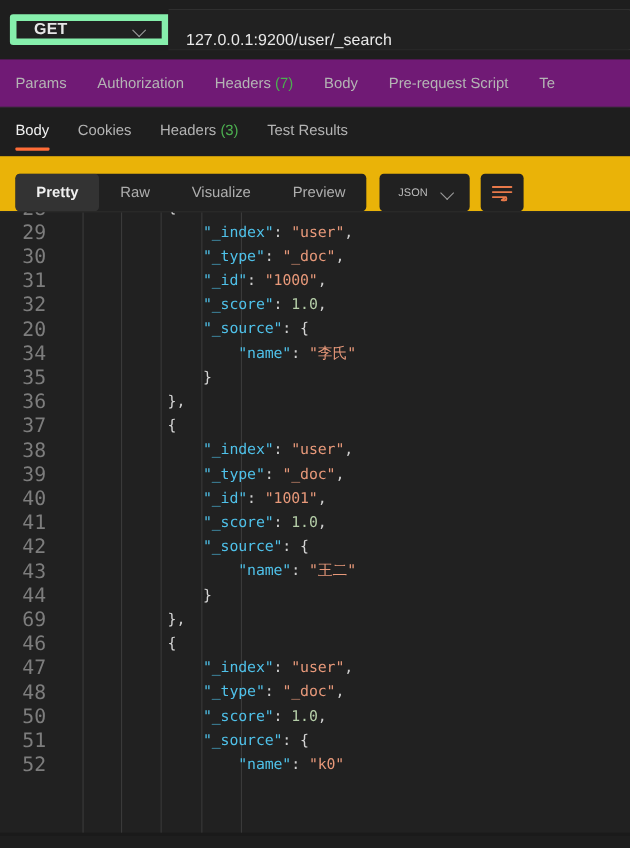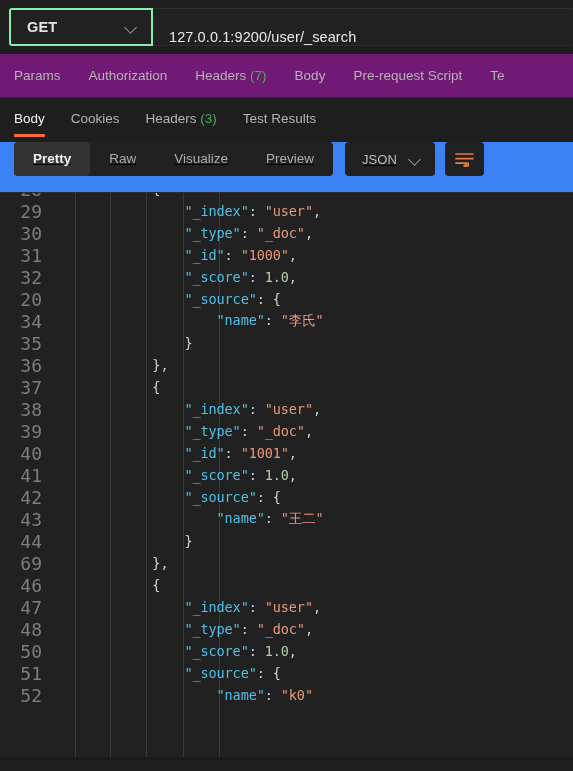--- a/index.html
+++ b/index.html
@@ -16,22 +16,22 @@
   
   .url-bar {
     height: 54px;
     background: #1e1e1e;
     display: flex;
     align-items: center;
     padding: 0 0 0 9px;
   }
   .method-box {
     width: 144px;
-    height: 38px;
-    border: 2px solid #86efac;
+    height: 28px;
+    border: 6px solid #86efac;
     border-radius: 3px 0 0 3px;
     background: #212121;
     display: flex;
     align-items: center;
     justify-content: space-between;
     padding: 0 14px 0 16px;
     flex: 0 0 auto;
   }
   .method-label {
     font-size: 14.5px;
@@ -116,25 +116,24 @@
     left: 0; right: 0; bottom: 0;
     height: 3px;
     background: #ff6c37;
     border-radius: 1px;
   }
 
   
   .fmt-bar {
     height: 50px;
     display: flex;
-    align-items: flex-start;
+    align-items: flex-end;
     padding: 0 14px;
     gap: 0;
-    background: #3b82f6;
-    text-decoration: underline;
+    background: #eab308;
   }
   .seg-group {
     display: flex;
     align-items: center;
     background: #212121;
     border-radius: 4px;
     height: 34px;
     padding: 0;
     overflow: hidden;
   }
@@ -154,21 +153,21 @@
   .fmt-select {
     margin-left: 12px;
     height: 34px;
     background: #212121;
     border-radius: 4px;
     display: flex;
     align-items: center;
     gap: 13px;
     padding: 0 14px 0 17px;
   }
-  .fmt-select-label { font-size: 13px; color: #bdbdbd; }
+  .fmt-select-label { font-size: 10px; color: #bdbdbd; }
   .wrap-btn {
     margin-left: 10px;
     width: 39px; height: 34px;
     background: #212121;
     border-radius: 4px;
     display: flex;
     align-items: center;
     justify-content: center;
   }
 

